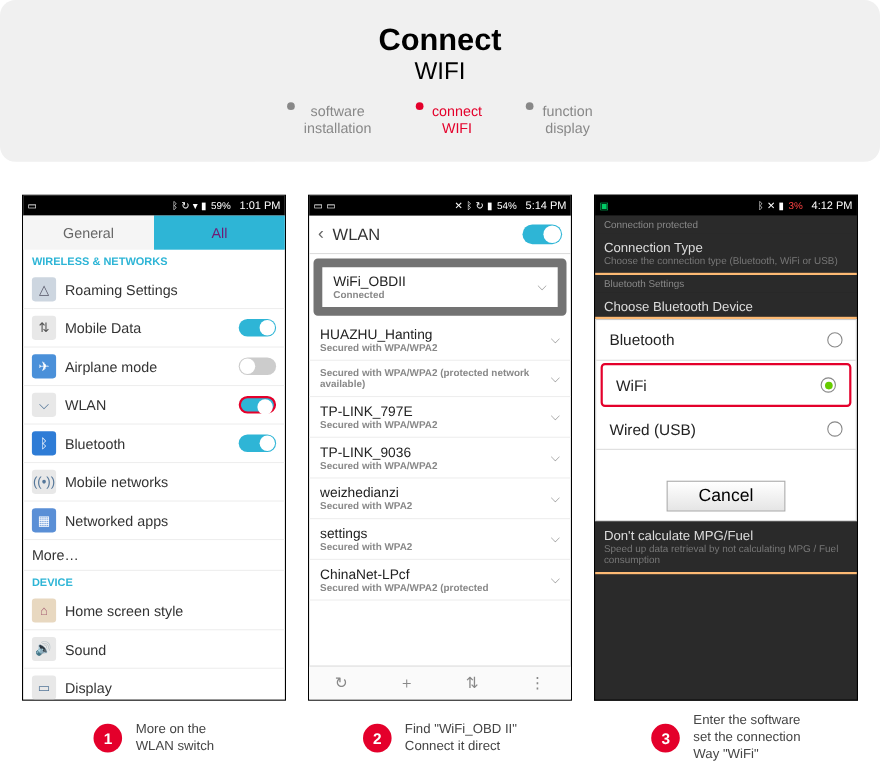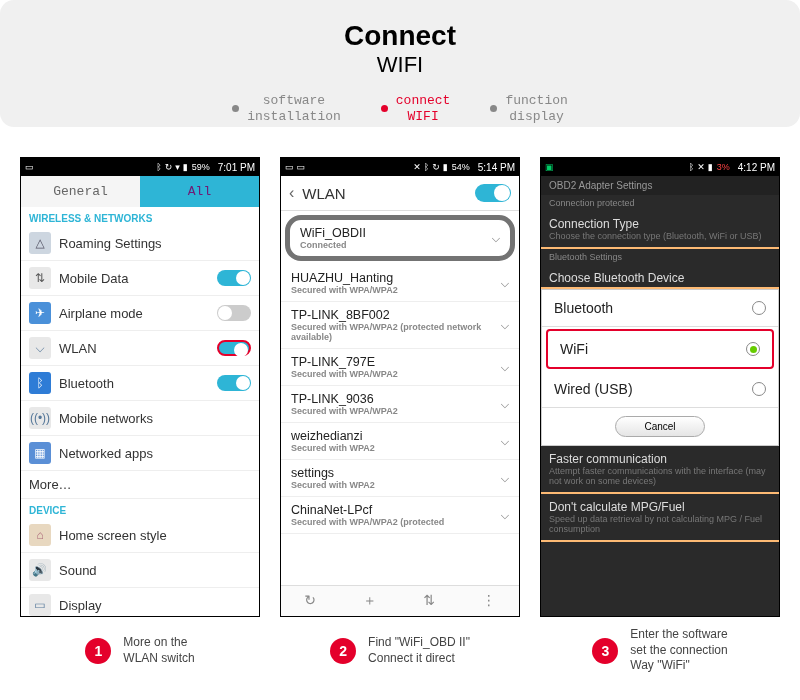--- a/index.html
+++ b/index.html
@@ -1,40 +1,40 @@
 <!DOCTYPE html>
 <html><head>
 <meta charset="utf-8">
 <style>
   * { box-sizing: border-box; margin: 0; padding: 0; }
   body { font-family: Arial, Helvetica, sans-serif; background: #fff; width: 800px; height: 700px; overflow: hidden; }
   
-  .header { background: #f0f0f0; padding: 20px 0 3px; text-align: center; border-radius: 14px; }
+  .header { background: #f0f0f0; padding: 20px 0 23px; text-align: center; border-radius: 14px; }
   .title { font-size: 28px; font-weight: bold; }
   .subtitle { font-size: 22px; font-weight: normal; }
   
   .nav { display: flex; justify-content: center; gap: 40px; margin-top: 15px; }
-  .nav-item { display: flex; align-items: center; gap: 8px; font-family: Liberation Mono, monospace; }
+  .nav-item { display: flex; align-items: flex-start; gap: 8px; }
   .dot { width: 7px; height: 7px; border-radius: 50%; background: #888; }
   .dot.active { background: #e4002b; }
   .nav-label { font-size: 13px; color: #888; text-align: center; line-height: 1.2; }
   .nav-label.active { color: #e4002b; }
   
   .phones { display: flex; justify-content: space-between; padding: 30px 20px 10px; gap: 15px; }
   .phone { width: 240px; border: 1px solid #000; background: #fff; height: 460px; overflow: hidden; position: relative; }
   
   .statusbar { background: #000; color: #fff; font-size: 9px; display: flex; justify-content: flex-end; align-items: center; padding: 2px 4px; height: 18px; gap: 4px; }
   .statusbar .icons { display: flex; gap: 3px; align-items: center; }
   .statusbar .pct { font-size: 9px; }
   .statusbar .time { font-size: 10px; margin-left: 4px; }
   .sb-left { margin-right: auto; display:flex; gap:3px; }
   
   
   .tabs { display: flex; }
-  .tab { flex: 1; text-align: center; padding: 8px 0; font-size: 13px; color: #666; background: #f5f5f5; font-family: Liberation Mono, monospace; }
+  .tab { flex: 1; text-align: center; padding: 8px 0; font-size: 13px; color: #666; background: #f5f5f5; }
   .tab.active { background: #2eb5d6; color: #701a75; }
   .section-hdr { color: #2eb5d6; font-size: 10px; font-weight: bold; padding: 6px 8px 2px; }
   .row { display: flex; align-items: center; padding: 6px 8px; border-bottom: 1px solid #eee; position: relative; }
   .row-icon { width: 22px; height: 22px; border-radius: 3px; margin-right: 8px; display: flex; align-items: center; justify-content: center; font-size: 12px; color: #fff; }
   .row-label { flex: 1; font-size: 13px; color: #333; }
   .toggle { width: 34px; height: 16px; border-radius: 8px; background: #2eb5d6; position: relative; }
   .toggle::after { content: ""; width: 14px; height: 14px; background: #fff; border-radius: 50%; position: absolute; right: 1px; top: 1px; }
   .toggle.off { background: #ccc; }
   .toggle.off::after { left: 1px; right: auto; }
   .highlight-red { border: 2px solid #e4002b; border-radius: 14px; }
@@ -43,38 +43,38 @@
   .wlan-header { display: flex; align-items: center; padding: 8px 8px; border-bottom: 1px solid #ddd; }
   .back { font-size: 16px; color: #666; margin-right: 8px; }
   .wlan-title { flex: 1; font-size: 15px; color: #333; }
   .wlan-toggle { width: 36px; height: 18px; border-radius: 9px; background: #2eb5d6; position: relative; }
   .wlan-toggle::after { content: ""; width: 16px; height: 16px; background: #fff; border-radius: 50%; position: absolute; right: 1px; top: 1px; }
   .net-row { padding: 6px 10px; border-bottom: 1px solid #eee; display: flex; align-items: center; }
   .net-text { flex: 1; }
   .net-name { font-size: 12.5px; color: #222; }
   .net-sub { font-size: 9px; color: #888; font-weight: bold; }
   .wifi-icon { color: #888; font-size: 11px; }
-  .net-row.hi { border: 5px solid #737373; border-radius: 16px; margin: 4px; justify-content: flex-end; }
+  .net-row.hi { border: 8px solid #737373; border-radius: 4px; margin: 4px; justify-content: flex-end; }
   .bottom-bar { position: absolute; bottom: 0; left: 0; right: 0; display: flex; justify-content: space-around; padding: 6px 0; border-top: 1px solid #ddd; background: #fafafa; }
   .bottom-bar span { color: #888; font-size: 14px; }
   
   
   .p3-hdr { background: #222; color: #999; font-size: 10px; padding: 4px 8px; }
   .p3-sub { background: #2a2a2a; color: #888; font-size: 9px; padding: 3px 8px; }
   .p3-row { background: #2a2a2a; padding: 6px 8px; border-bottom: 2px solid #fdba74; }
   .p3-row-t { color: #ddd; font-size: 12px; }
   .p3-row-s { color: #777; font-size: 9px; }
   .dialog { background: #fff; margin: 0; border: 1px solid #ccc; }
   .dialog-row { display: flex; align-items: center; padding: 10px 12px; border-bottom: 1px solid #ddd; }
   .dialog-row .lbl { flex: 1; font-size: 14px; color: #222; }
   .radio { width: 14px; height: 14px; border: 1px solid #888; border-radius: 50%; display: flex; align-items: center; justify-content: center; }
   .radio.on::after { content: ""; width: 7px; height: 7px; background: #6c0; border-radius: 50%; }
   .dialog-row.hi { border: 2px solid #e4002b; border-radius: 4px; margin: 2px 4px; }
   .cancel { text-align: center; padding: 8px; }
-  .cancel-btn { display: inline-block; padding: 4px 28px; border: 1px solid #aaa; background: linear-gradient(#fff,#e5e5e5); font-size: 10px; border-radius: 12px; }
+  .cancel-btn { display: inline-block; padding: 4px 28px; border: 1px solid #aaa; background: linear-gradient(#fff,#e5e5e5); font-size: 16px; border-radius: 0; margin-top: 20px; }
   
   .captions { display: flex; justify-content: space-between; padding: 0 20px 20px; gap: 15px; }
   .cap { width: 240px; display: flex; align-items: center; gap: 12px; }
   .numcircle { width: 26px; height: 26px; min-width:26px; border-radius: 50%; background: #e4002b; color: #fff; display: flex; align-items: center; justify-content: center; font-size: 14px; font-weight: bold; }
   .cap-text { font-size: 12px; color: #444; line-height: 1.3; }
 </style>
 </head>
 <body>
 
 <div class="header">
@@ -103,21 +103,21 @@
       <span class="sb-left">
           <span>▭</span>
         </span>
       <span class="icons">
           <span>ᛒ</span>
           <span>↻</span>
           <span>▾</span>
           <span>▮</span>
         </span>
       <span class="pct">59%</span>
-      <span class="time">7:01 PM</span>
+      <span class="time">1:01 PM</span>
     </div>
     <div class="tabs">
       <div class="tab">General</div>
       <div class="tab active">All</div>
     </div>
     <div class="section-hdr">WIRELESS &amp; NETWORKS</div>
     <div class="row">
         <div class="row-icon" style="background:#cdd6e0;color:#556">△</div>
         <div class="row-label">Roaming Settings</div>
       </div>
@@ -196,21 +196,20 @@
       </div>
     <div class="net-row">
         <div class="net-text">
           <div class="net-name">HUAZHU_Hanting</div>
           <div class="net-sub">Secured with WPA/WPA2</div>
         </div>
         <span class="wifi-icon">⌵</span>
       </div>
     <div class="net-row">
         <div class="net-text">
-          <div class="net-name">TP-LINK_8BF002</div>
           <div class="net-sub">Secured with WPA/WPA2 (protected network available)</div>
         </div>
         <span class="wifi-icon">⌵</span>
       </div>
     <div class="net-row">
         <div class="net-text">
           <div class="net-name">TP-LINK_797E</div>
           <div class="net-sub">Secured with WPA/WPA2</div>
         </div>
         <span class="wifi-icon">⌵</span>
@@ -257,21 +256,20 @@
           <span style="color:#0c6">▣</span>
         </span>
       <span class="icons">
           <span>ᛒ</span>
           <span>✕</span>
           <span>▮</span>
         </span>
       <span class="pct" style="color:#f44">3%</span>
       <span class="time">4:12 PM</span>
     </div>
-    <div class="p3-hdr">OBD2 Adapter Settings</div>
     <div class="p3-sub">Connection protected</div>
     <div class="p3-row">
         <div class="p3-row-t">Connection Type</div>
         <div class="p3-row-s">Choose the connection type (Bluetooth, WiFi or USB)</div>
       </div>
     <div class="p3-sub">Bluetooth Settings</div>
     <div class="p3-row" style="padding-bottom:2px">
         <div class="p3-row-t">Choose Bluetooth Device</div>
       </div>
     <div class="dialog">
@@ -283,24 +281,20 @@
           <div class="lbl">WiFi</div>
           <div class="radio on"></div>
         </div>
       <div class="dialog-row">
           <div class="lbl">Wired (USB)</div>
           <div class="radio"></div>
         </div>
       <div class="cancel"><span class="cancel-btn">Cancel</span></div>
     </div>
     <div class="p3-row">
-        <div class="p3-row-t">Faster communication</div>
-        <div class="p3-row-s">Attempt faster communications with the interface (may not work on some devices)</div>
-      </div>
-    <div class="p3-row">
         <div class="p3-row-t">Don't calculate MPG/Fuel</div>
         <div class="p3-row-s">Speed up data retrieval by not calculating MPG / Fuel consumption</div>
       </div>
   </div>
 
 </div>
 
 <div class="captions">
   <div class="cap" style="justify-content:center">
     <div class="numcircle">1</div>

